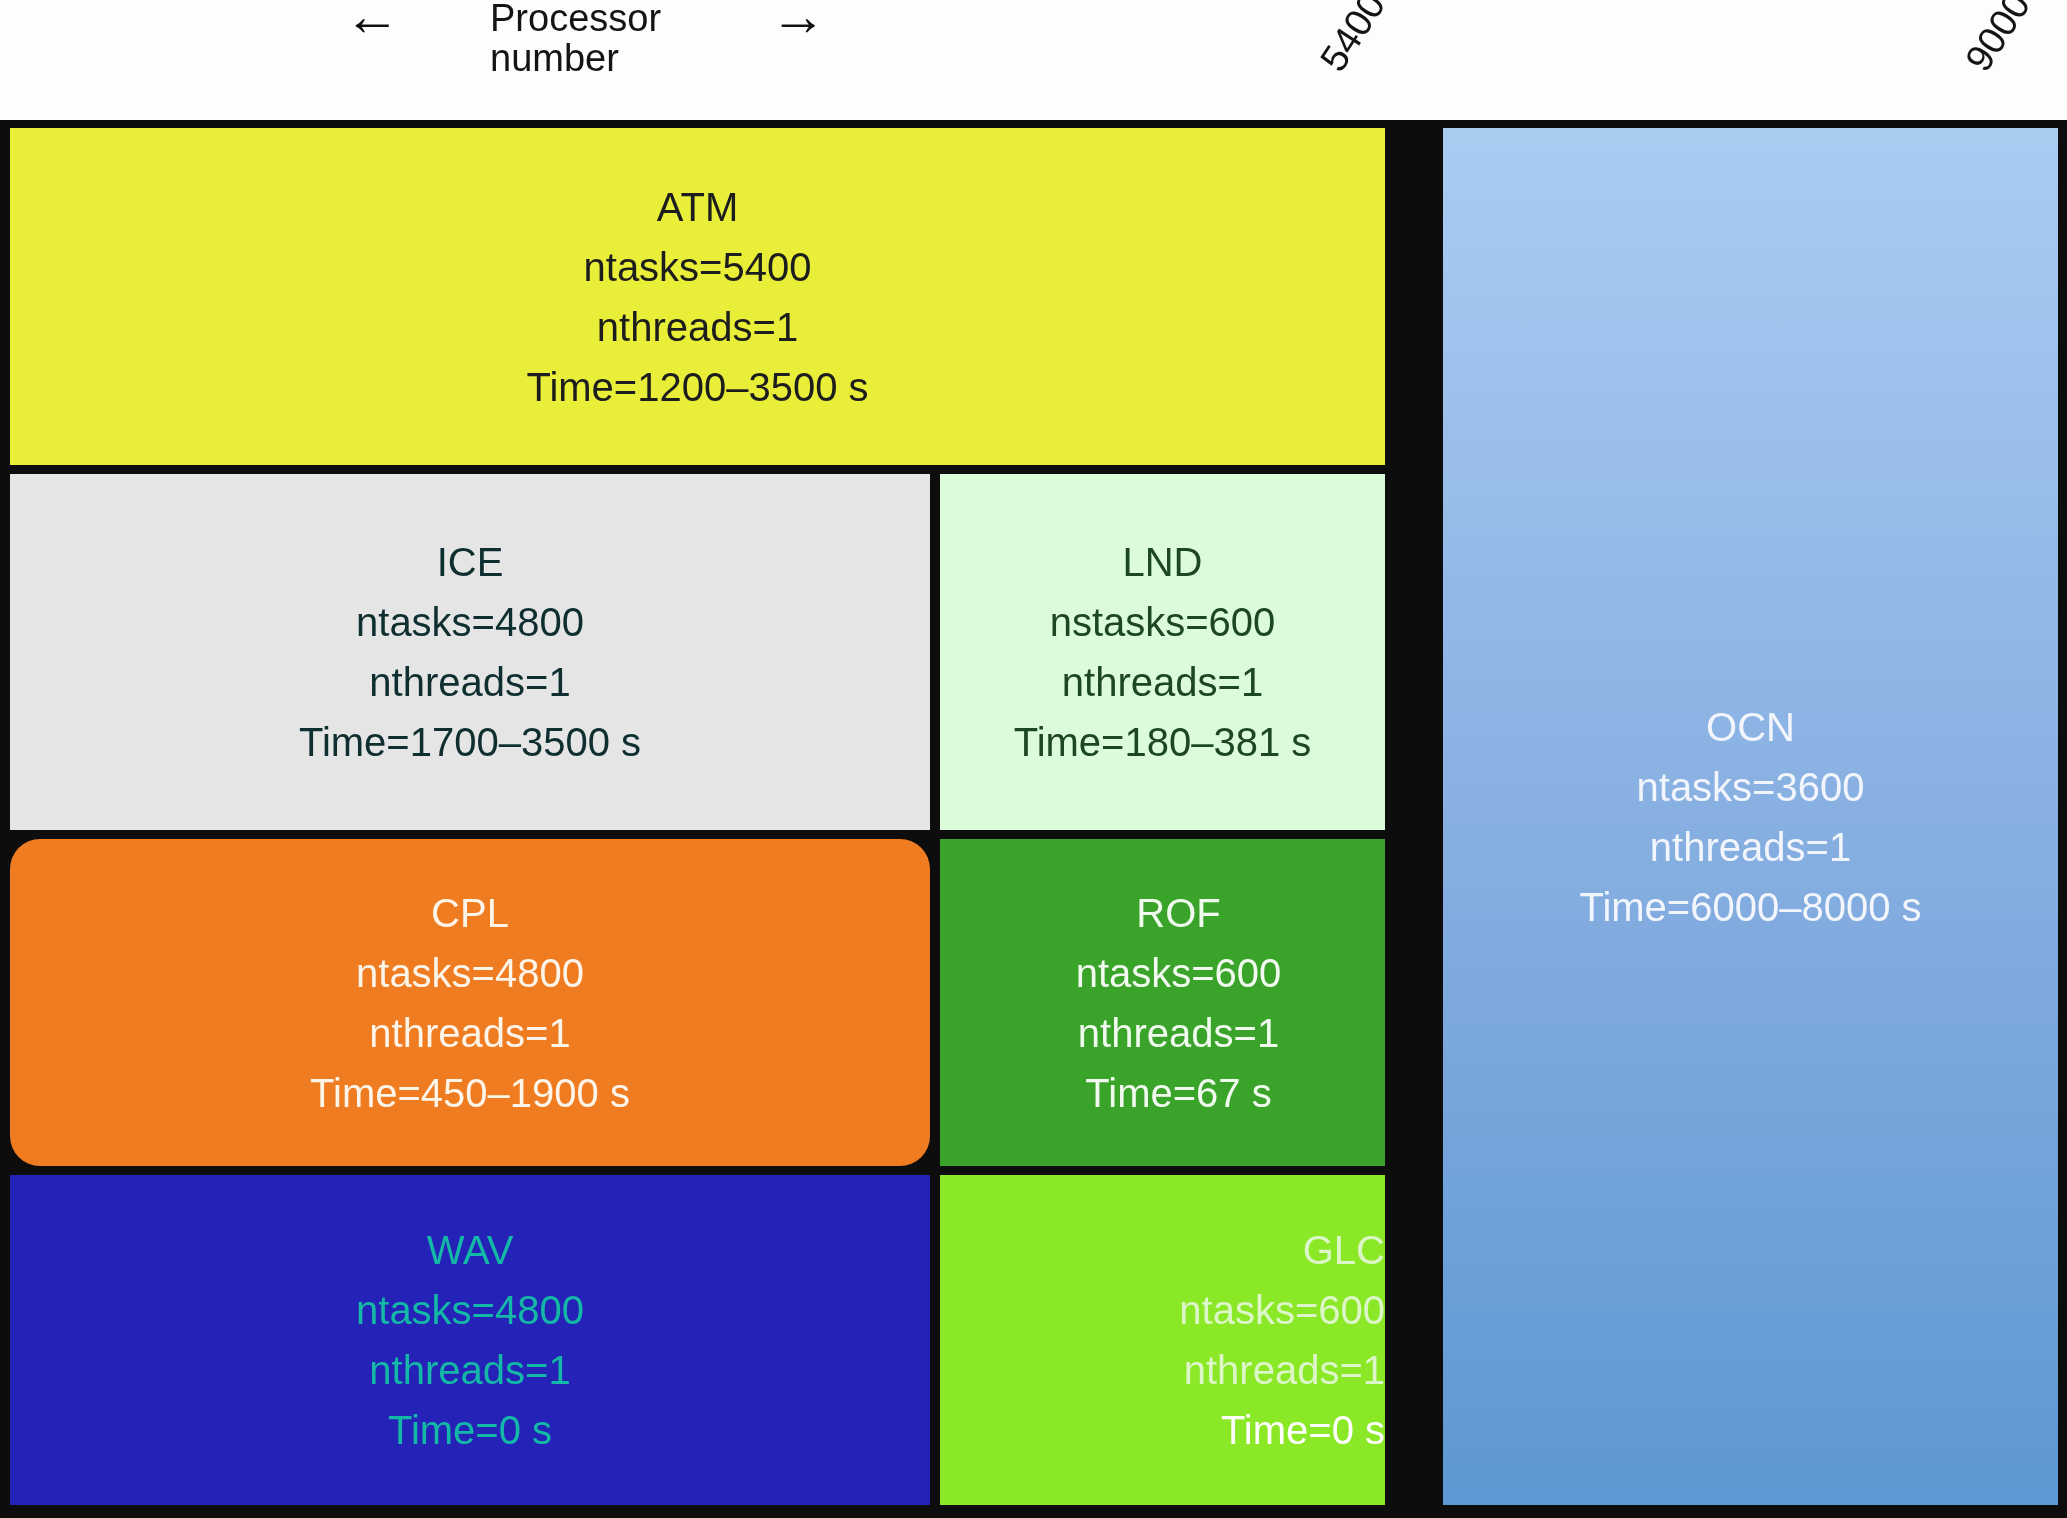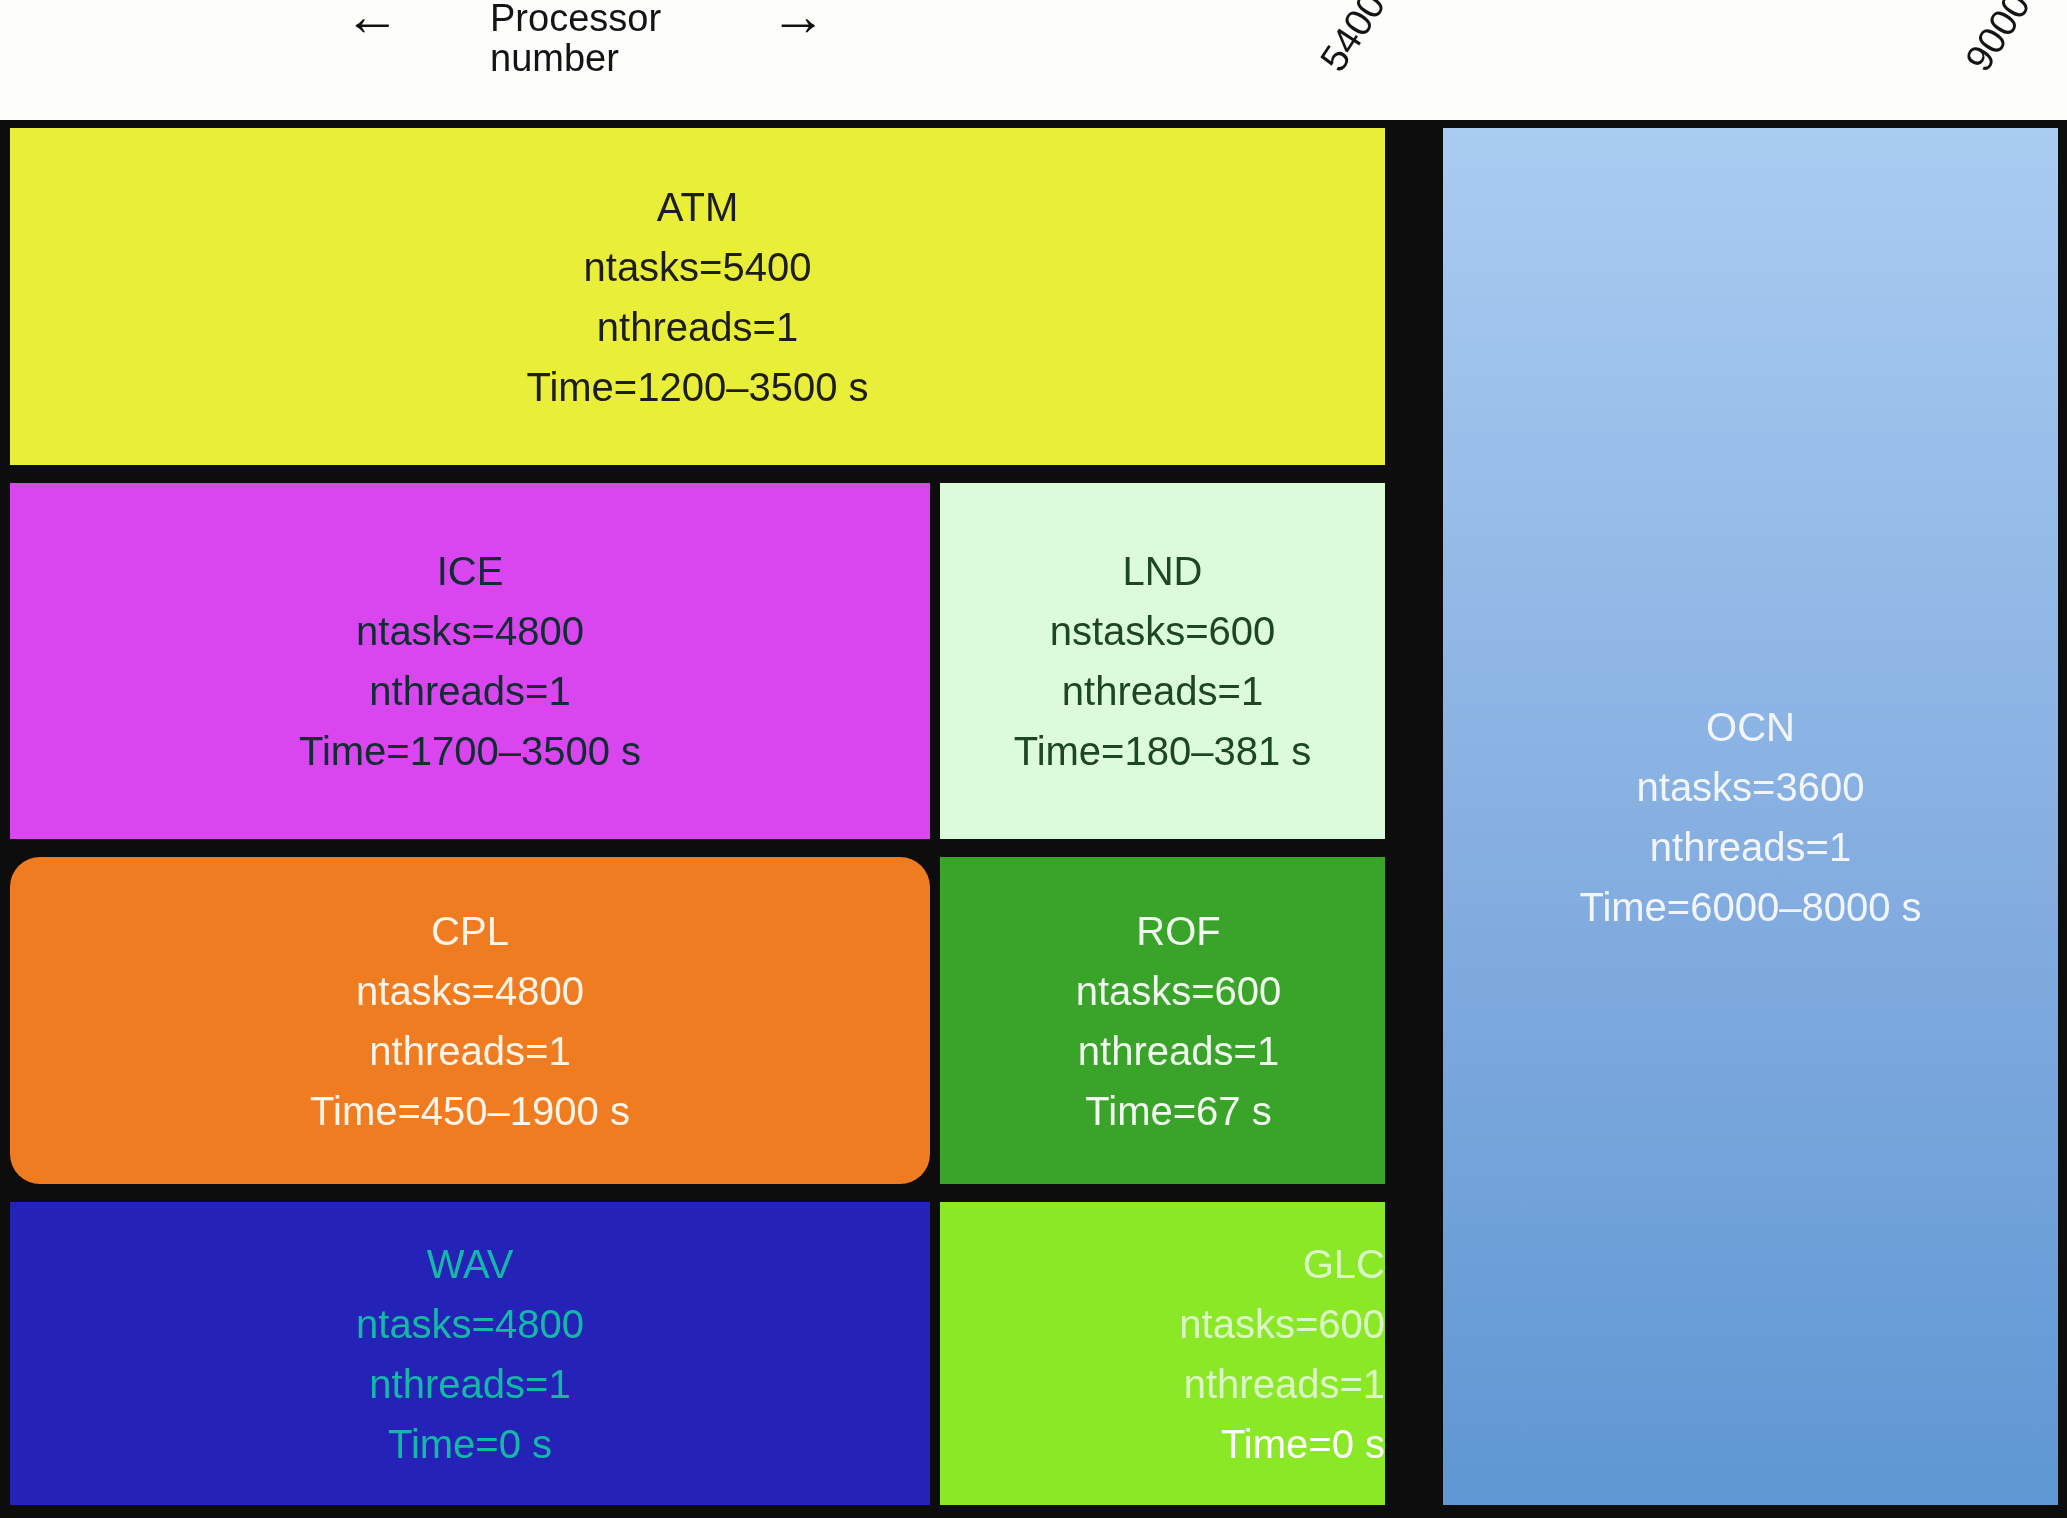--- a/index.html
+++ b/index.html
@@ -28,21 +28,21 @@
   .tick-5400{left:1330px;}
   .tick-9000{left:1975px;}
 
   
   .diagram{
     position:absolute;left:0;top:120px;width:2067px;height:1398px;
     box-sizing:border-box;background:#0d0d0d;
     display:grid;
     grid-template-columns:920px 445px 1fr;
     grid-template-rows:337px 356px 327px 1fr;
-    gap:18px 10px;
+    gap:9px 10px;
     padding:8px 9px 13px 10px;
   }
   .block{
     display:flex;flex-direction:column;align-items:center;justify-content:center;
     text-align:center;gap:12px;
   }
   .bline{font-size:40px;line-height:48px;white-space:nowrap;}
   .atm{grid-column:1/3;grid-row:1;}
   .ice{grid-column:1;grid-row:2;}
   .lnd{grid-column:2;grid-row:2;}
@@ -68,21 +68,21 @@
 
 <div class="diagram">
 
   <div class="block atm" style="background: rgb(233, 238, 56); color: rgb(29, 29, 29);">
     <div class="bline">ATM</div>
     <div class="bline">ntasks=5400</div>
     <div class="bline">nthreads=1</div>
     <div class="bline">Time=1200–3500 s</div>
   </div>
 
-  <div class="block ice" style="background: #d946ef; color: rgb(14, 46, 48);">
+  <div class="block ice" style="background: #e5e5e5; color: rgb(14, 46, 48);">
     <div class="bline">ICE</div>
     <div class="bline">ntasks=4800</div>
     <div class="bline">nthreads=1</div>
     <div class="bline">Time=1700–3500 s</div>
   </div>
 
   <div class="block lnd" style="background: rgb(220, 251, 219); color: rgb(28, 71, 34); text-align: center;">
     <div class="bline">LND</div>
     <div class="bline">nstasks=600</div>
     <div class="bline">nthreads=1</div>

